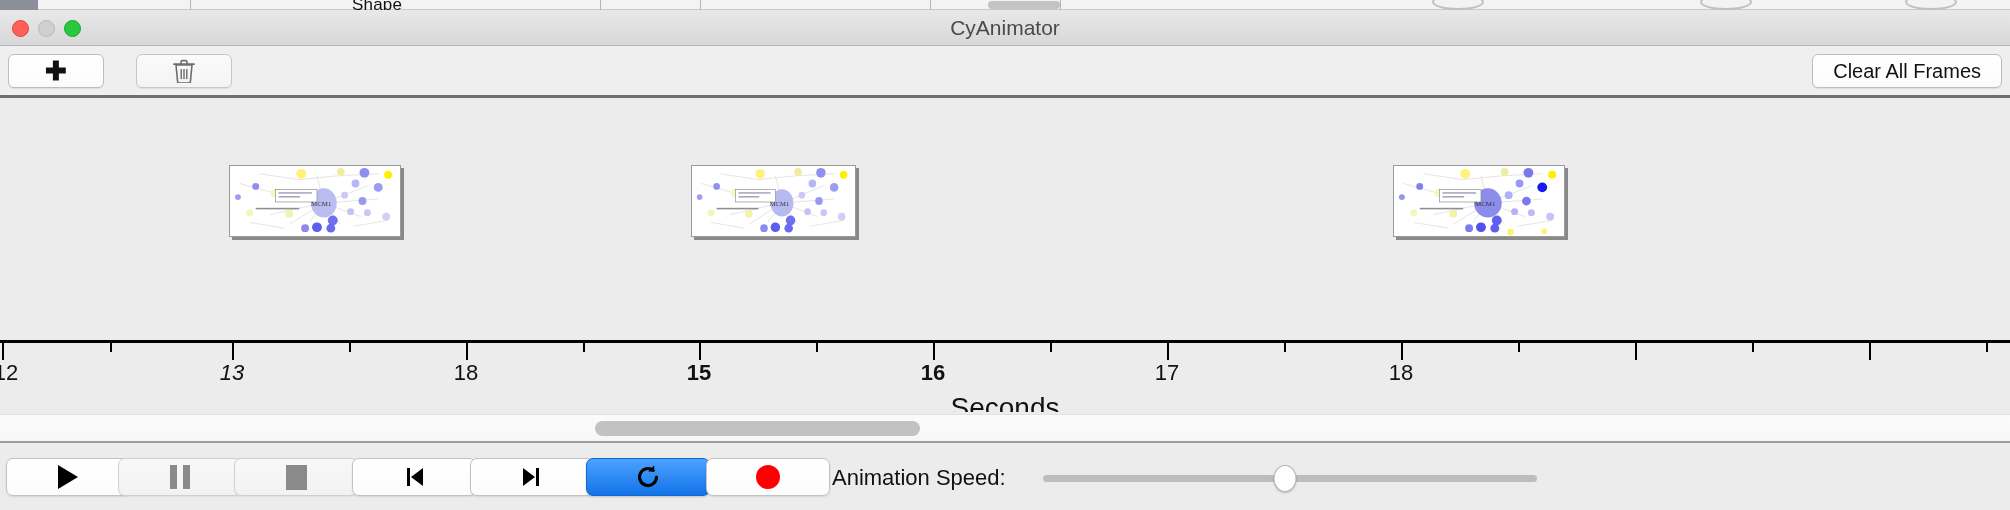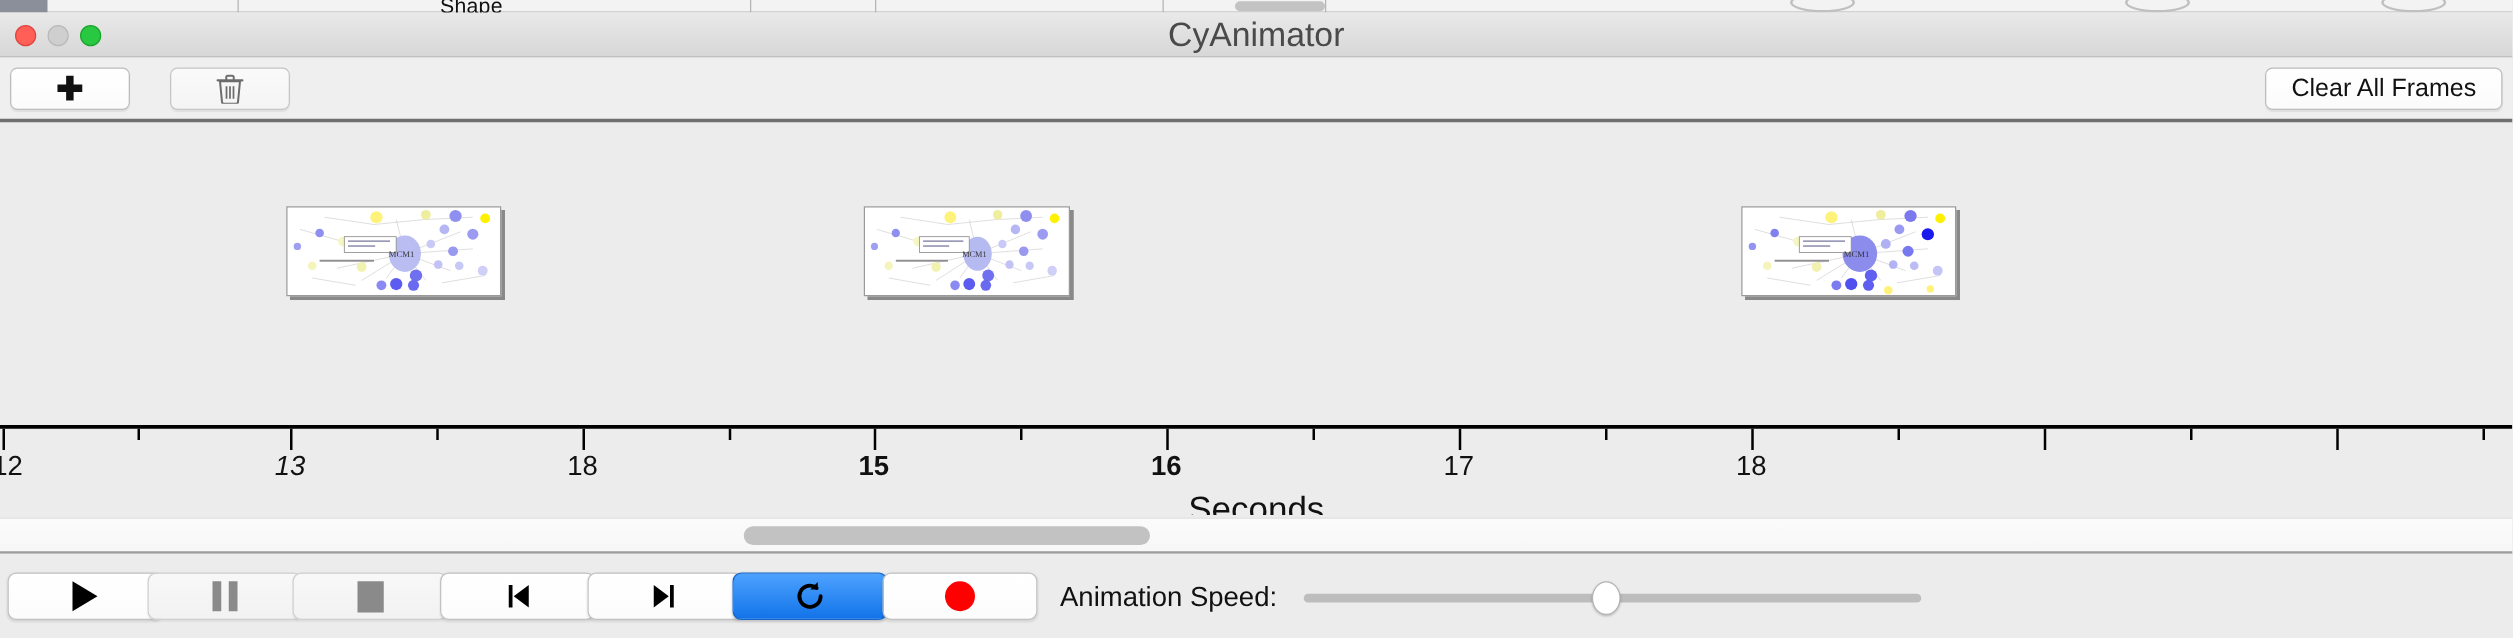--- a/index.html
+++ b/index.html
@@ -46,21 +46,21 @@
     border-bottom: 1px solid #b4b4b4;
   }
   .traffic { position: absolute; top: 10px; display: flex; gap: 9px; left: 12px; }
   .dot { width: 17px; height: 17px; border-radius: 50%; }
   .dot.red    { background: #ff5f57; border: 1px solid #e0443e; }
   .dot.yellow { background: #cfcfcf; border: 1px solid #b9b9b9; }
   .dot.green  { background: #28c840; border: 1px solid #19a52c; }
   .win-title {
     position: absolute; left: 0; top: 0; width: 2010px; height: 36px;
     line-height: 36px; text-align: center;
-    font-size: 27px; color: #4a4a4a;
+    font-size: 21px; color: #4a4a4a;
   }
 
   
   .toolbar {
     position: absolute; left: 0; top: 46px; width: 2010px; height: 50px;
     background: #efefef;
   }
   .tbtn {
     position: absolute; top: 8px; height: 34px;
     border: 1px solid #bdbdbd; border-radius: 6px;
@@ -168,21 +168,21 @@
 
   .gly { display: block; }
   .gly-play   { width:0;height:0;border-left:20px solid #000;border-top:12px solid transparent;border-bottom:12px solid transparent; }
   .gly-pause  { display:flex; gap:6px; }
   .gly-pause i{ display:block; width:7px; height:24px; background:#8a8a8a; }
   .gly-stop   { width:21px; height:25px; background:#8a8a8a; }
   .gly-rec    { width:24px; height:24px; border-radius:50%; background:#f00; }
 
   .speed-label {
     position: absolute; left: 832px; top: 22px;
-    font-size: 22px; color: #111; margin-left: 16px;
+    font-size: 22px; color: #111;
   }
   .slider-track {
     position: absolute; left: 1043px; top: 32px;
     width: 494px; height: 7px; background: #bdbdbd; border-radius: 4px;
     cursor: pointer;
   }
   .slider-knob {
     position: absolute; top: -10px; width: 23px; height: 27px;
     background: #fff; border: 1px solid #b5b5b5; border-radius: 50%;
     box-shadow: 0 1px 2px rgba(0,0,0,.22);

